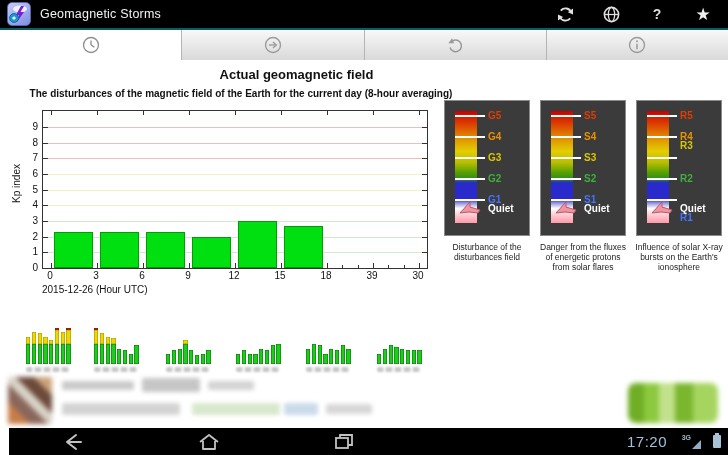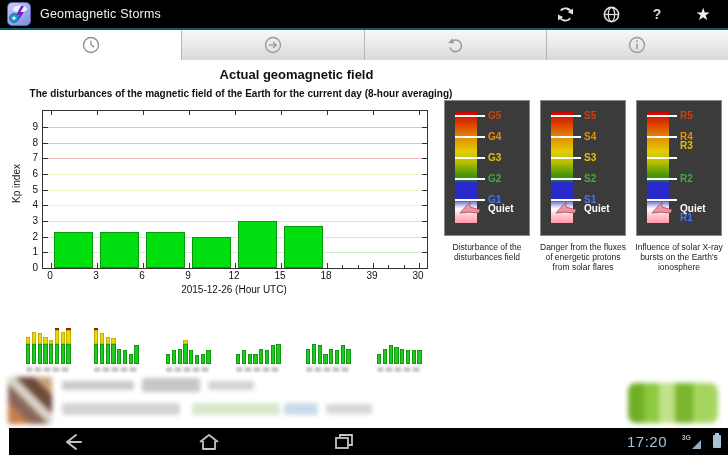--- a/index.html
+++ b/index.html
@@ -37,21 +37,21 @@
   
   .plot{position:absolute;left:42px;top:110px;width:384px;height:157px;background:#fff;
         border:1px solid #333;box-sizing:content-box;}
   .copyright{position:absolute;left:7px;top:3px;font-size:8px;color:#555;white-space:nowrap;}
   .gridline{position:absolute;left:0;width:100%;height:1px;}
   .kp-bar{position:absolute;box-sizing:border-box;background:#00e011;border:1px solid #089a08;}
   .ytick-label{position:absolute;width:16px;text-align:right;font-size:10px;color:#111;}
   .xtick-label{position:absolute;width:24px;text-align:center;font-size:10px;color:#111;top:270px;}
   .ylabel{position:absolute;left:-24px;top:178px;width:80px;text-align:center;font-size:10px;
           color:#111;transform:rotate(-90deg);}
-  .xlabel{position:absolute;top:284px;left:42px;width:384px;text-align:center;font-size:10px;color:#111;}
+  .xlabel{position:absolute;top:284px;left:42px;width:384px;text-align:left;font-size:10px;color:#111;}
   .tick{position:absolute;background:#333;}
 
   
   .mini{position:absolute;top:318px;width:46px;height:46px;}
   .mini .seg{position:absolute;box-sizing:border-box;}
   .mini-label{position:absolute;top:367px;width:44px;height:5px;border-radius:2px;
               background:repeating-linear-gradient(90deg,#9a9a9a 0 6px,#e8e8e8 6px 9px);
               filter:blur(1px);opacity:.55;}
 
   

